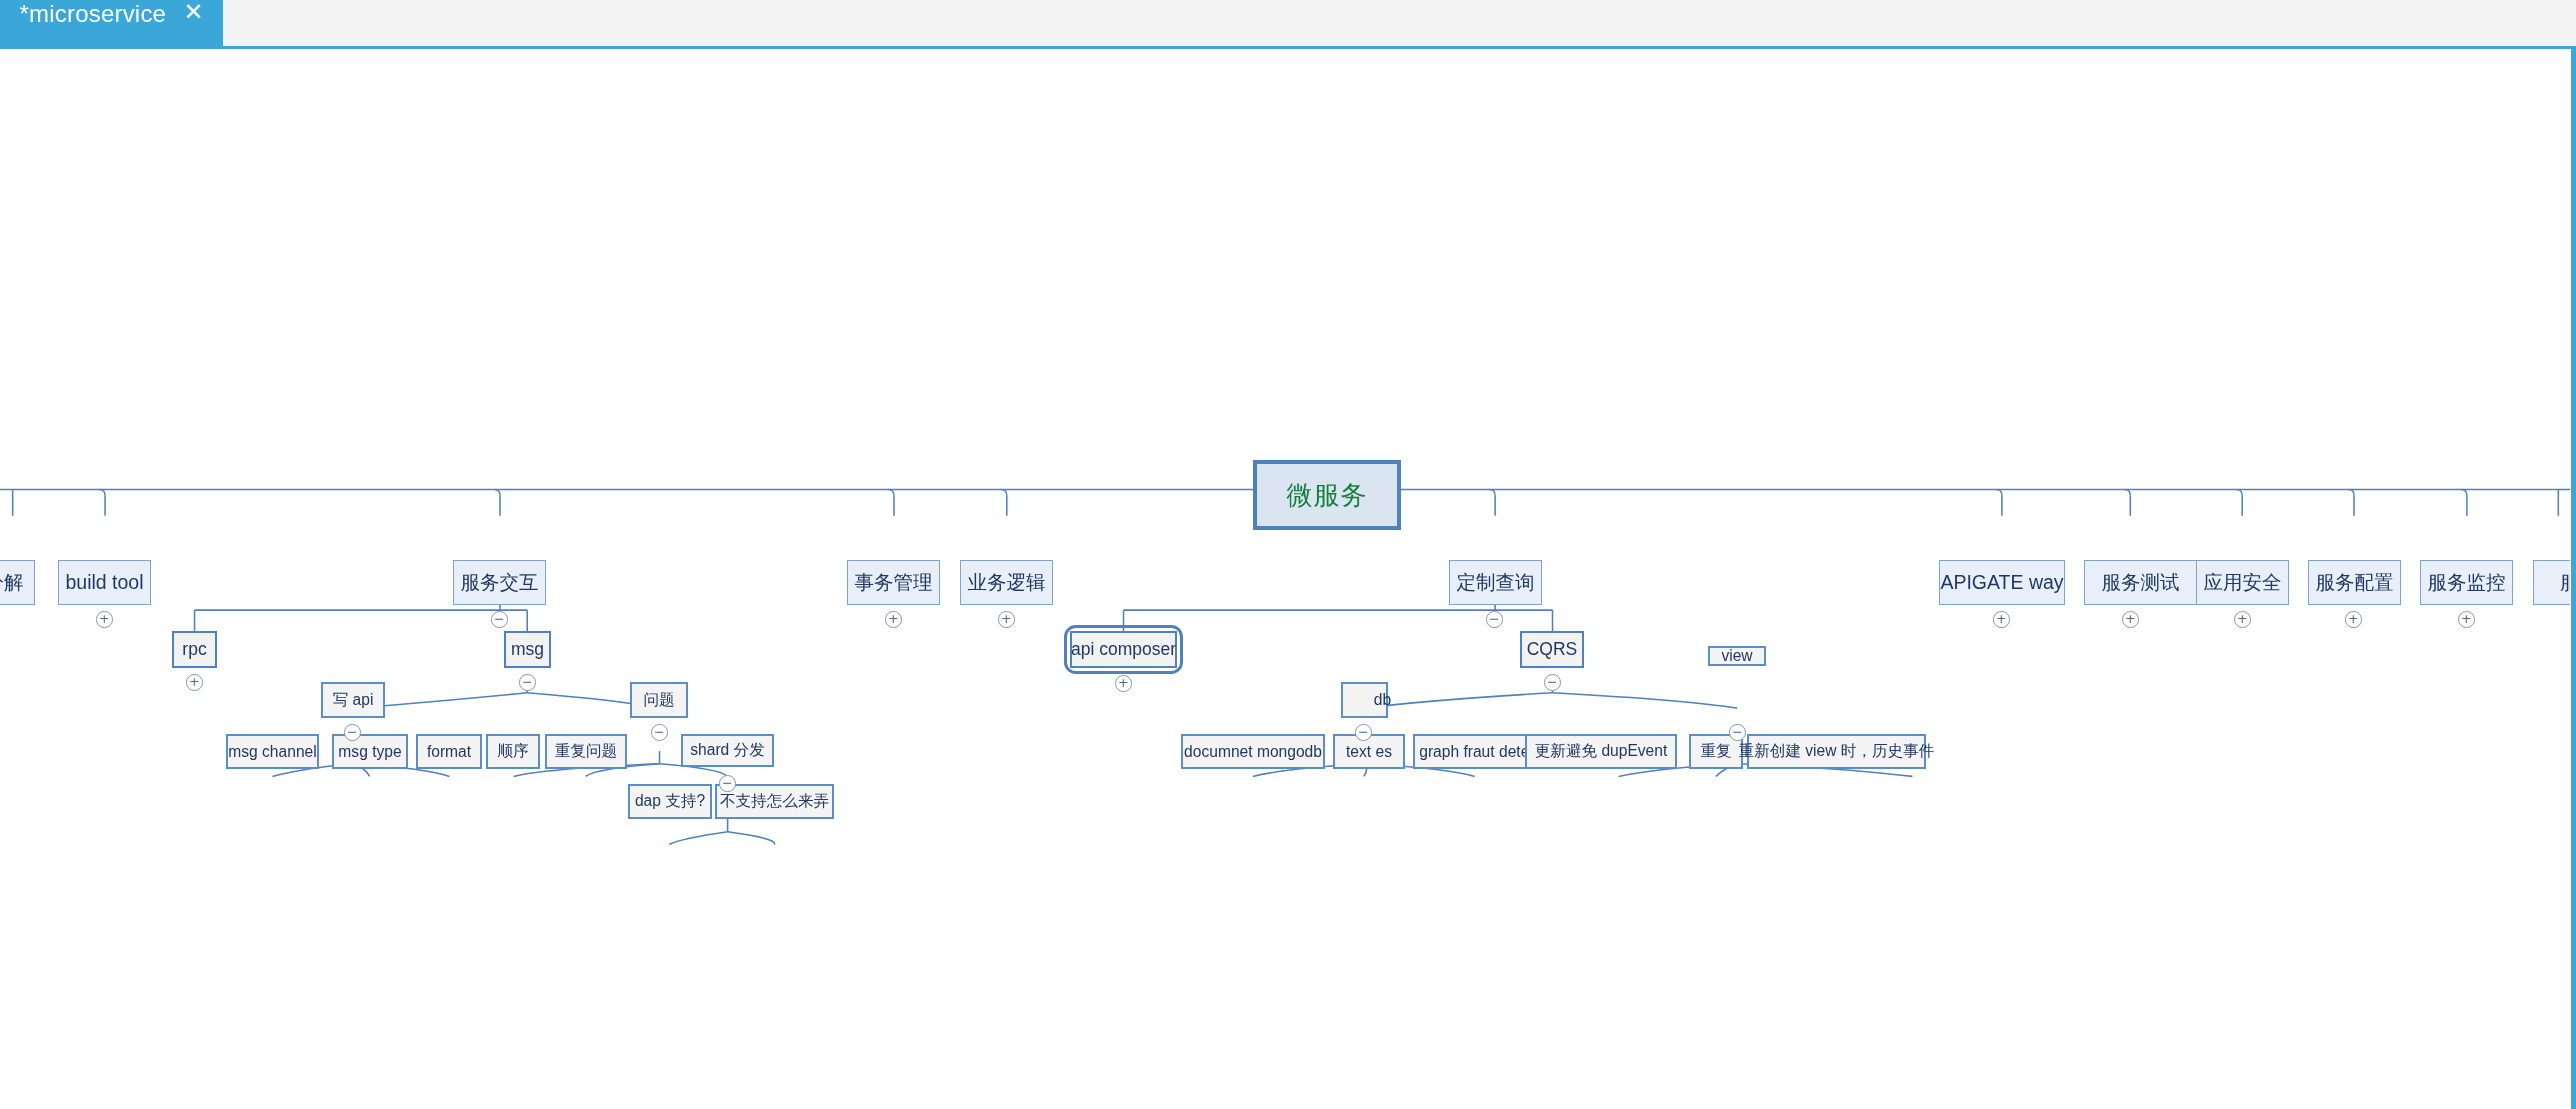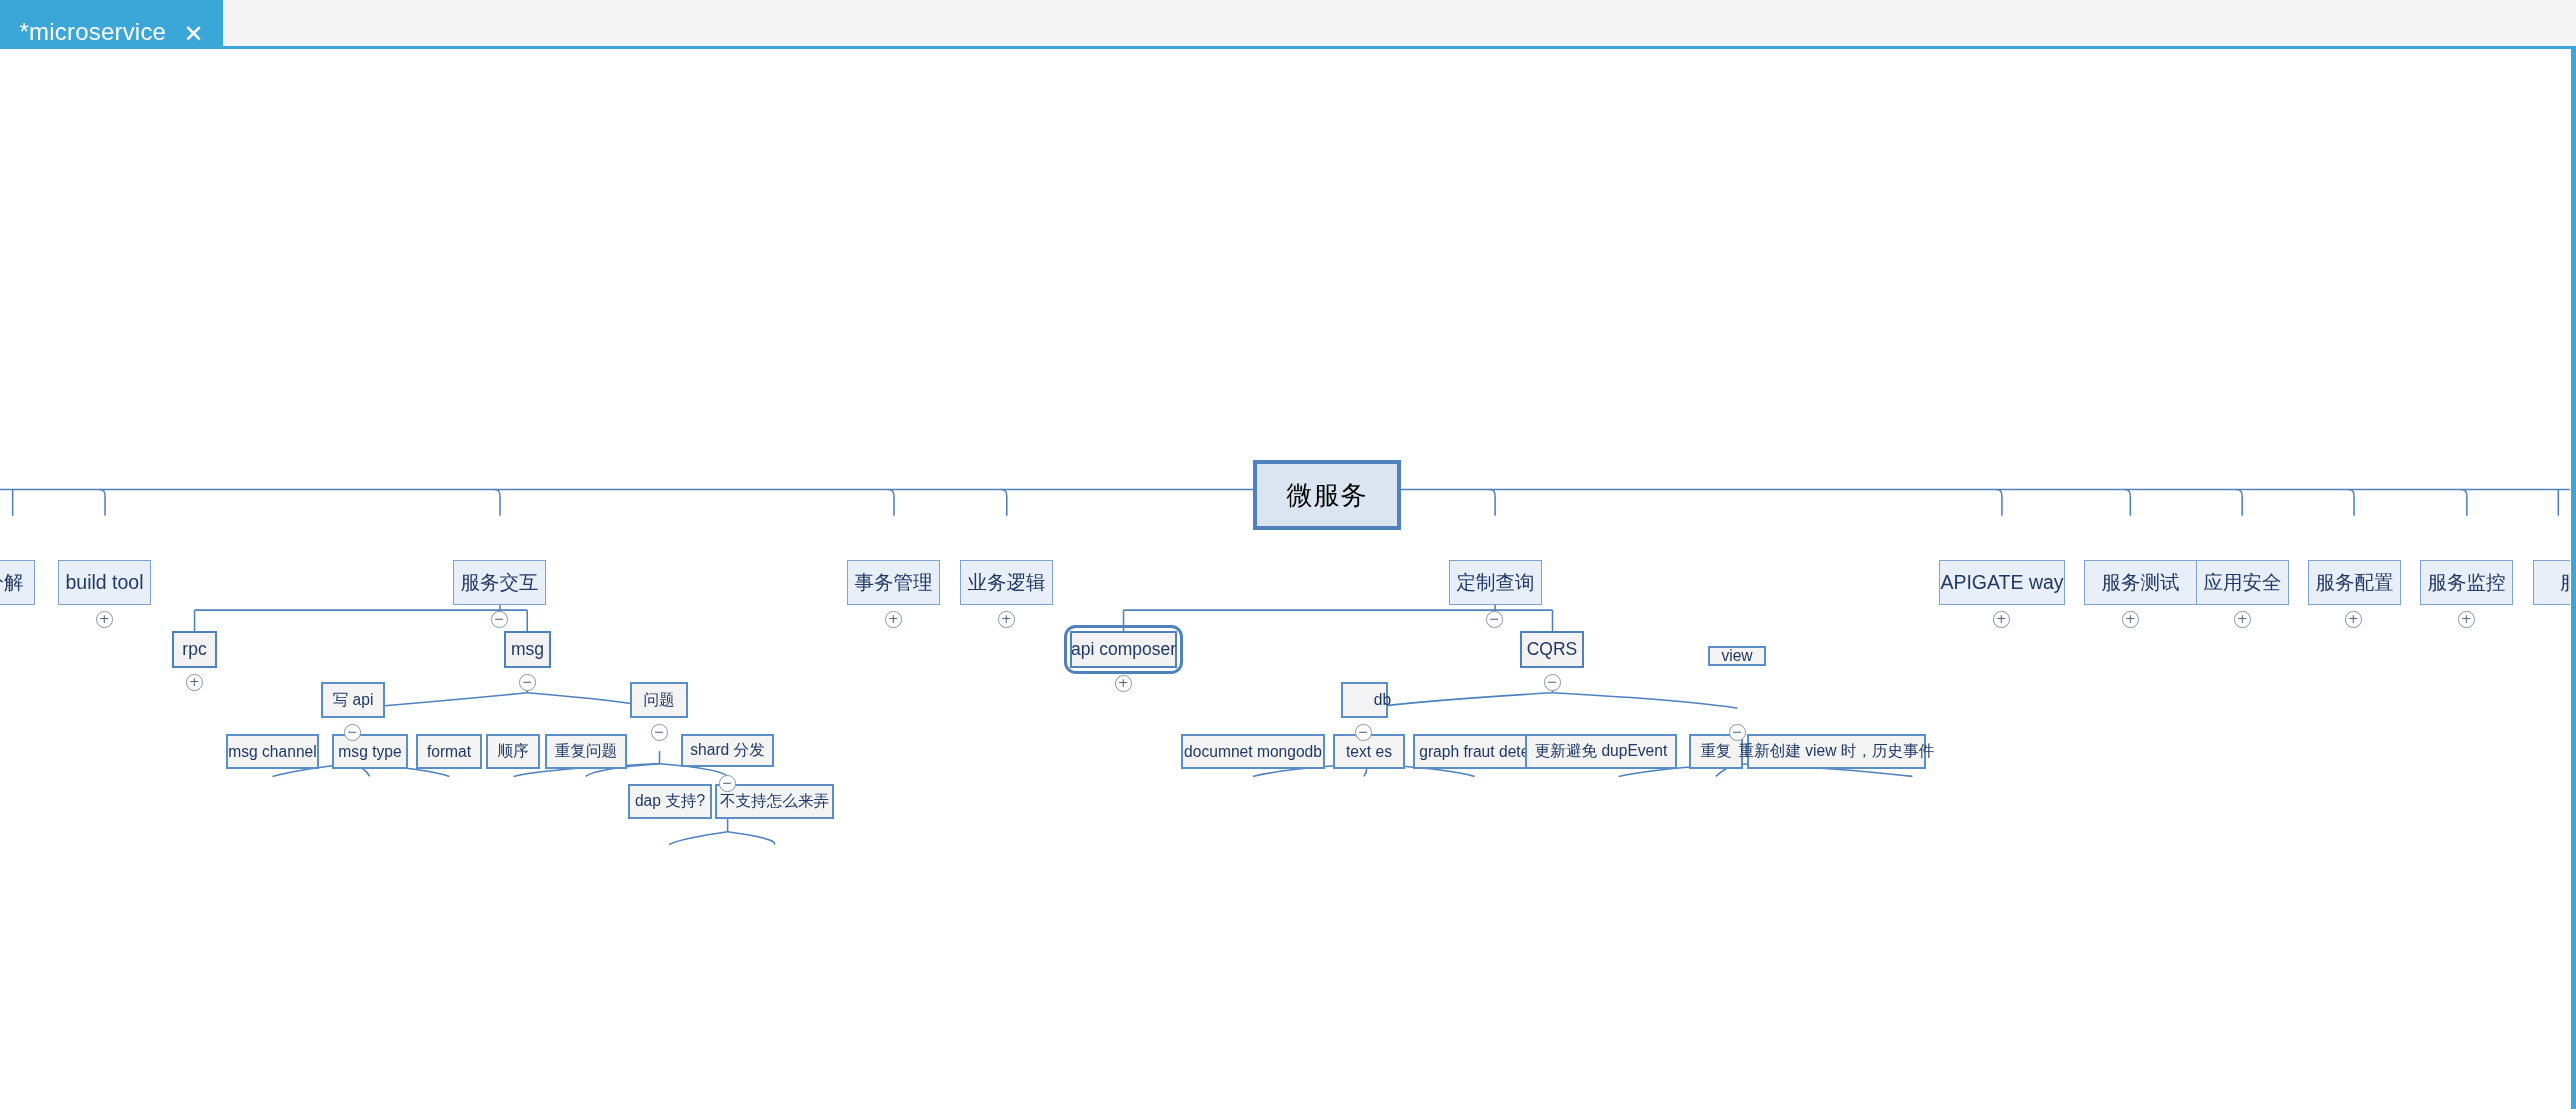--- a/index.html
+++ b/index.html
@@ -15,21 +15,21 @@
   #tabbar {
     position: absolute; left: 0; top: 0;
     width: 2576px; height: 46px;
     background: #f4f4f4;
     display: flex; align-items: flex-start;
   }
   #tab {
     height: 46px;
     background: #3ba7d8;
     color: #ffffff;
-    display: flex; align-items: flex-end;
+    display: flex; align-items: flex-start;
     padding: 0 17.5px 0 19.5px;
     gap: 15.6px;
     cursor: default;
     user-select: none;
   }
   #tab-title { font-size: 24px; letter-spacing: 0.2px; white-space: nowrap; }
   #tab-close {
     font-size: 24px; line-height: 1;
     color: #ffffff; font-weight: 400;
     cursor: pointer; padding: 0 1.9px;
@@ -58,21 +58,21 @@
     color: #1f3864;
     background: #f2f2f2;
     border: 2.9px solid #4f81bd;
     cursor: pointer;
     user-select: none;
     z-index: 5;
   }
   .node.root {
     background: #dbe5f1;
     border: 4.9px solid #4f81bd;
-    color: #000000;
+    color: #15803d;
     font-size: 26px;
     letter-spacing: 1px;
   }
   .node.lvl2 {
     background: #e9eff8;
     border: 1.9px solid #7fa3d0;
     font-size: 19.5px;
   }
   .node.lvl3 { background: #f2f2f2; border: 2.9px solid #4f81bd; font-size: 17.5px; }
   .node.lvl4 { background: #f4f4f4; border: 2.9px solid #5b8ec6; font-size: 15.6px; }

